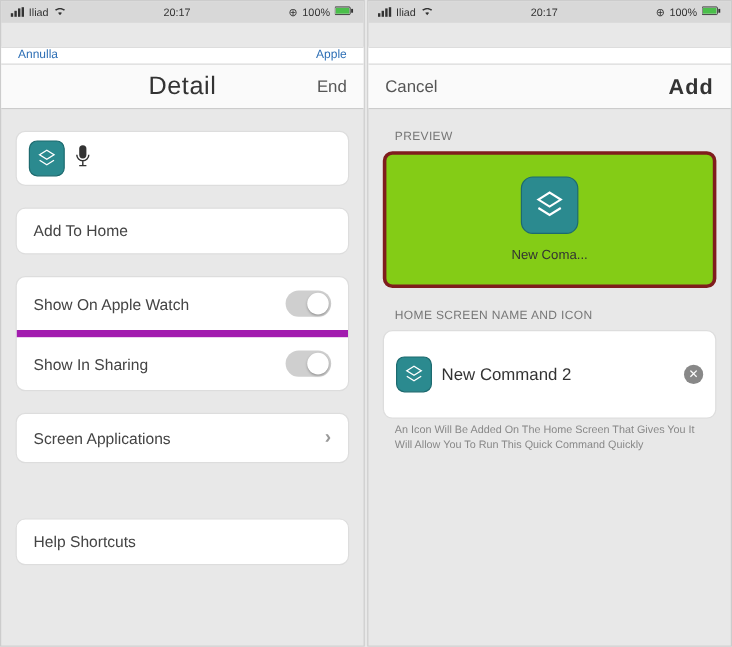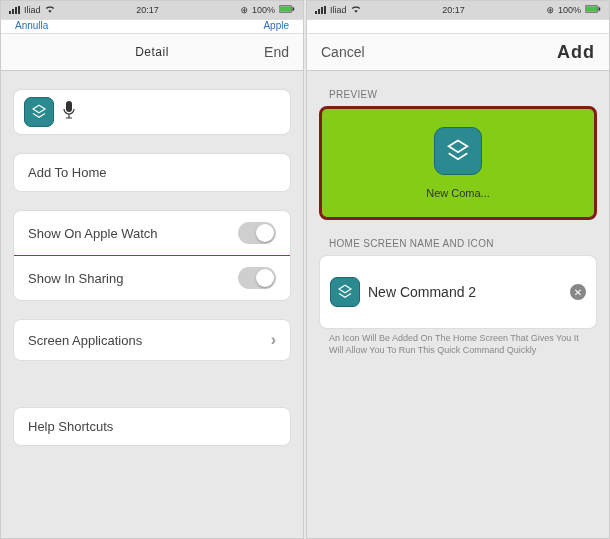--- a/index.html
+++ b/index.html
@@ -54,20 +54,21 @@
     .cutoff-row {
       height: 14px;
       background: #fff;
       padding: 0 14px;
       font-size: 10px;
       color: #2e6fb5;
       display: flex;
       justify-content: space-between;
       overflow: hidden;
       border-top: 1px solid #ddd;
+      margin-top: 20px;
     }
     .nav-bar {
       height: 38px;
       background: #fafafa;
       border-bottom: 1px solid #ccc;
       border-top: 1px solid #ddd;
       display: flex;
       align-items: center;
       justify-content: space-between;
       padding: 0 14px;
@@ -76,21 +77,21 @@
     .nav-left, .nav-right {
       font-size: 14px;
       color: #555;
       font-weight: 400;
       cursor: pointer;
     }
     .nav-title {
       position: absolute;
       left: 50%;
       transform: translateX(-50%);
-      font-size: 12px;
+      font-size: 21px;
       font-weight: 500;
       color: #333;
       letter-spacing: 0.5px;
     }
     .nav-right-bold {
       font-family: "Arial Black", sans-serif;
       font-size: 18px;
       font-weight: 900;
       color: #333;
       letter-spacing: 1px;
@@ -144,21 +145,21 @@
       width: 14px;
       color: #333;
     }
     .list-item {
       display: flex;
       align-items: center;
       justify-content: space-between;
       padding: 11px 14px;
       font-size: 13px;
       color: #444;
-      border-bottom: 1px solid #a21caf;
+      border-bottom: 6px solid #a21caf;
     }
     .list-item:last-child { border-bottom: none; }
     .toggle {
       width: 38px;
       height: 22px;
       background: #cfcfcf;
       border-radius: 11px;
       position: relative;
       cursor: pointer;
     }

